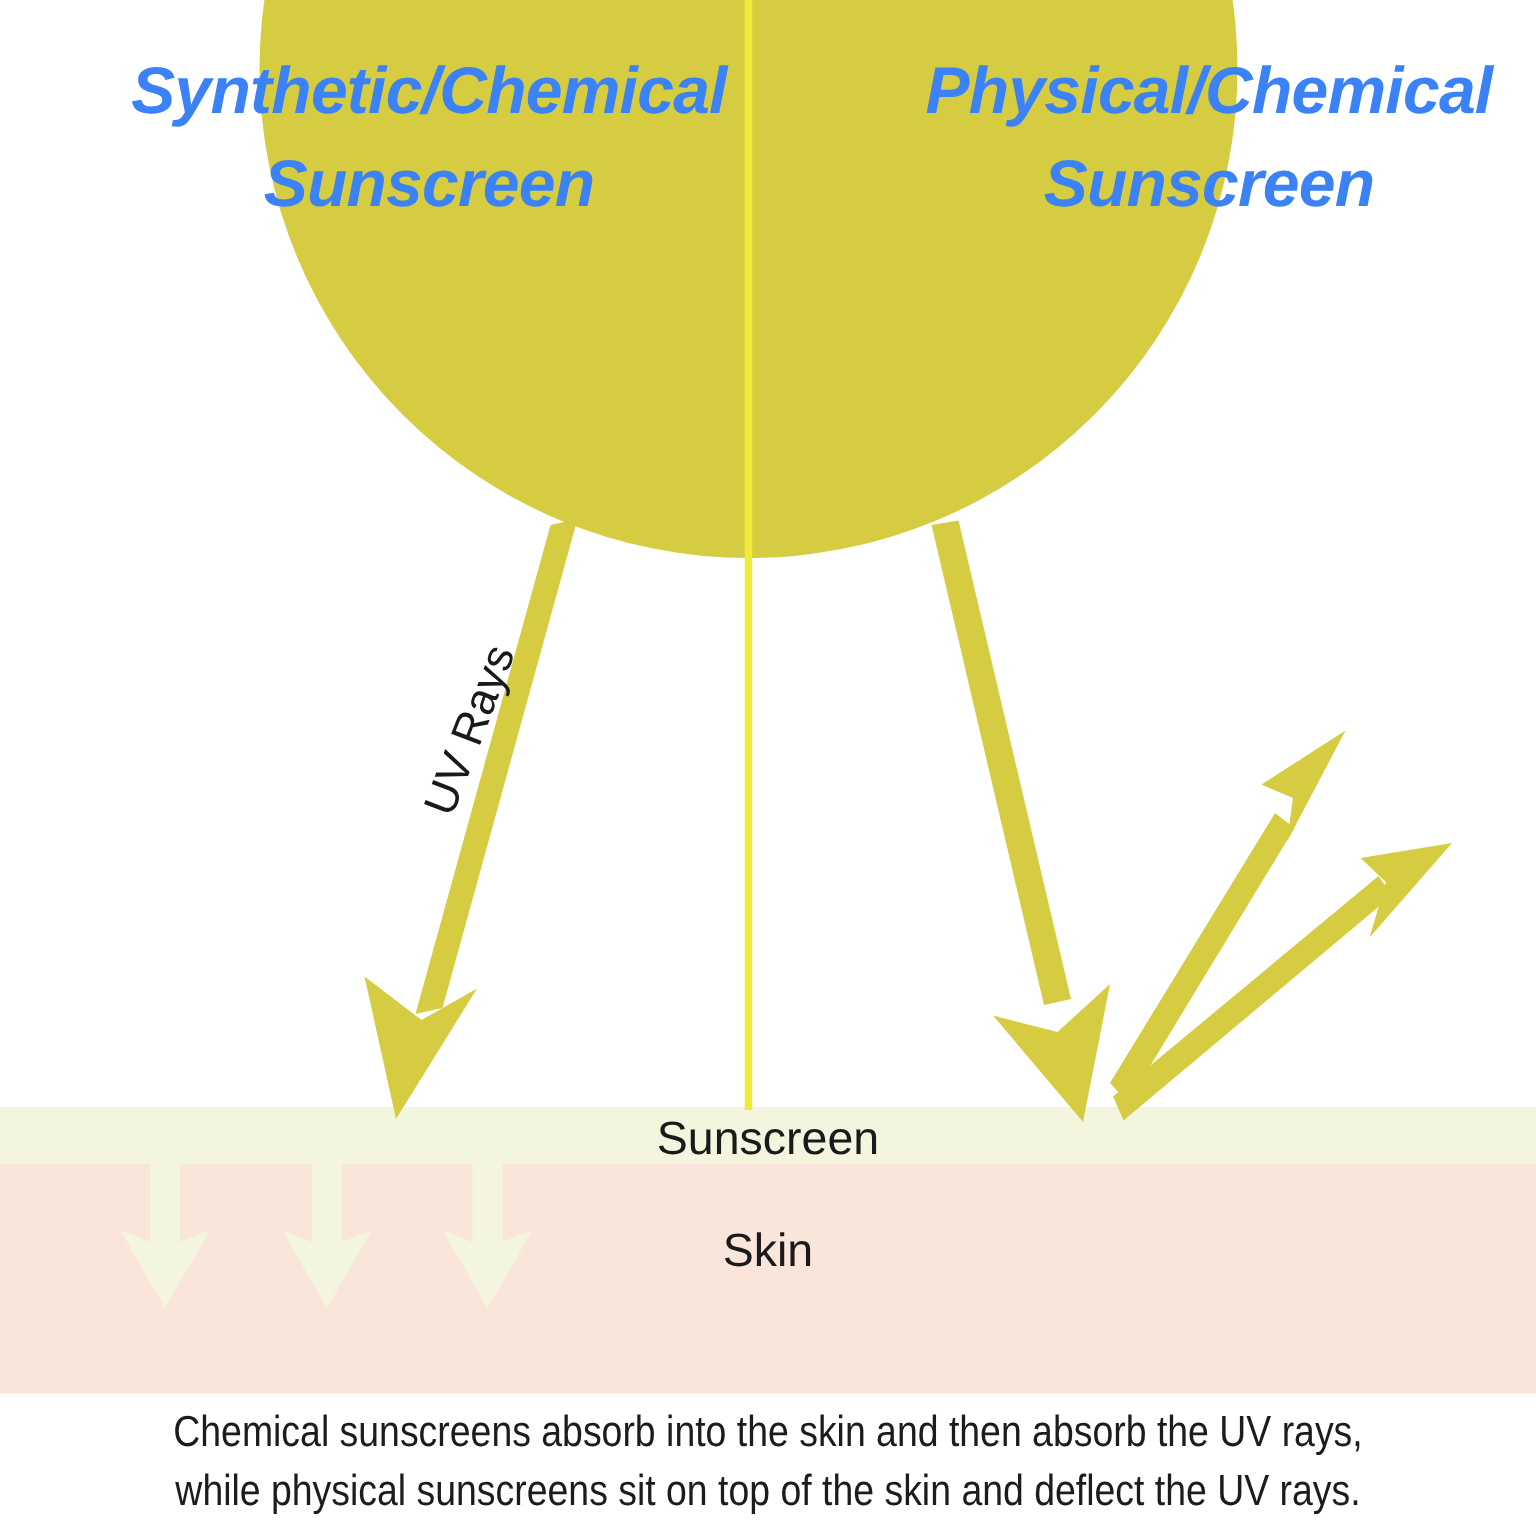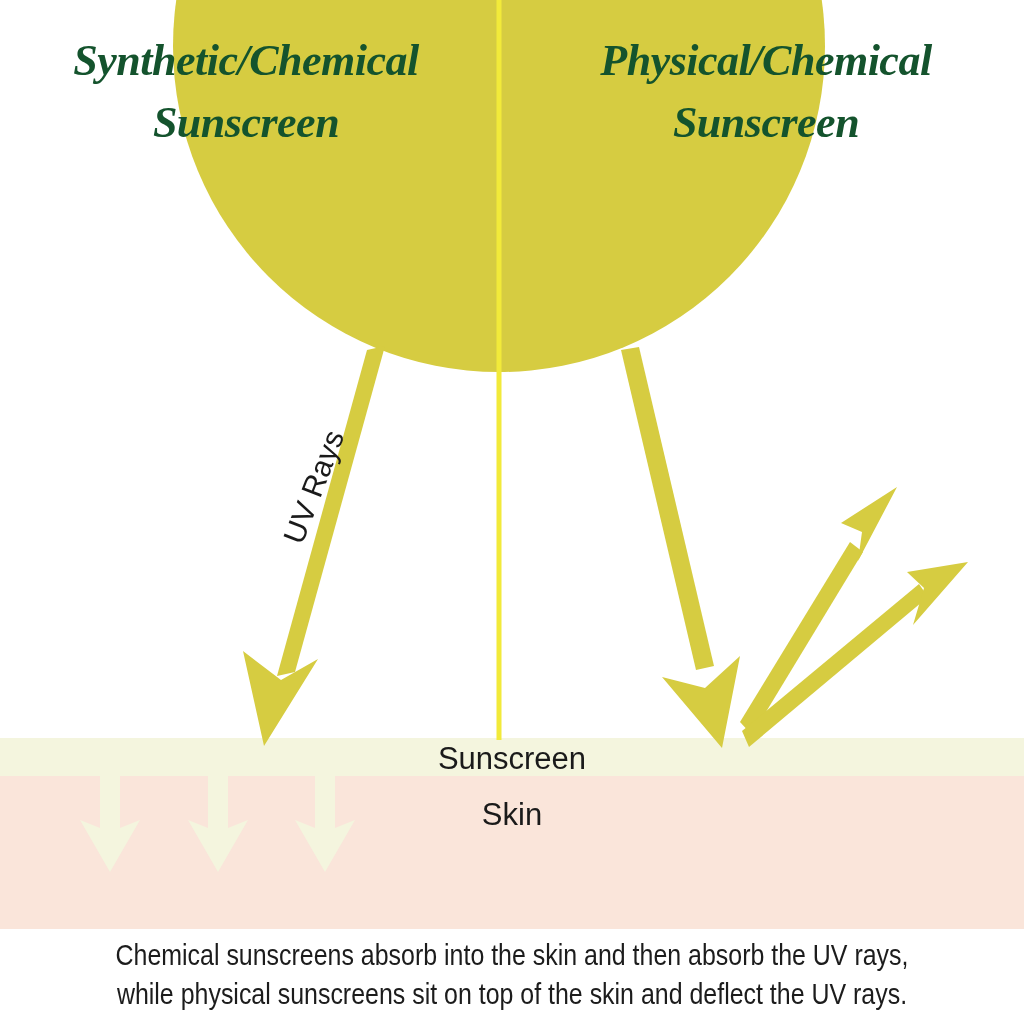--- a/index.html
+++ b/index.html
@@ -21,29 +21,30 @@
   }
   #scene {
     position: absolute;
     top: 0;
     left: 0;
     width: 1024px;
     height: 1024px;
   }
   .headline {
     position: absolute;
-    font-family: Liberation Serif, serif;
+    font-family: Liberation Sans, sans-serif;
     font-style: italic;
     font-weight: 700;
     font-size: 44px;
     line-height: 1.42;
-    color: #14532d;
+    color: #3b82f6;
     text-align: center;
     letter-spacing: -0.5px;
     white-space: pre-line;
+    margin-left: 40px;
   }
   #headline-left {
     left: 0px;
     top: 30px;
     width: 492px;
   }
   #headline-right {
     left: 520px;
     top: 30px;
     width: 492px;
@@ -51,21 +52,21 @@
   .band-label {
     position: absolute;
     font-family: "Liberation Sans", sans-serif;
     font-size: 31px;
     color: #1a1a1a;
     text-align: center;
     width: 100%;
     left: 0;
   }
   #label-sunscreen { top: 741px; }
-  #label-skin { top: 797px; }
+  #label-skin { top: 816px; }
   #uv-rays-label {
     position: absolute;
     left: 229px;
     top: 470px;
     width: 170px;
     text-align: center;
     font-family: "Liberation Sans", sans-serif;
     font-size: 30px;
     color: #1a1a1a;
     transform: rotate(-69deg);

